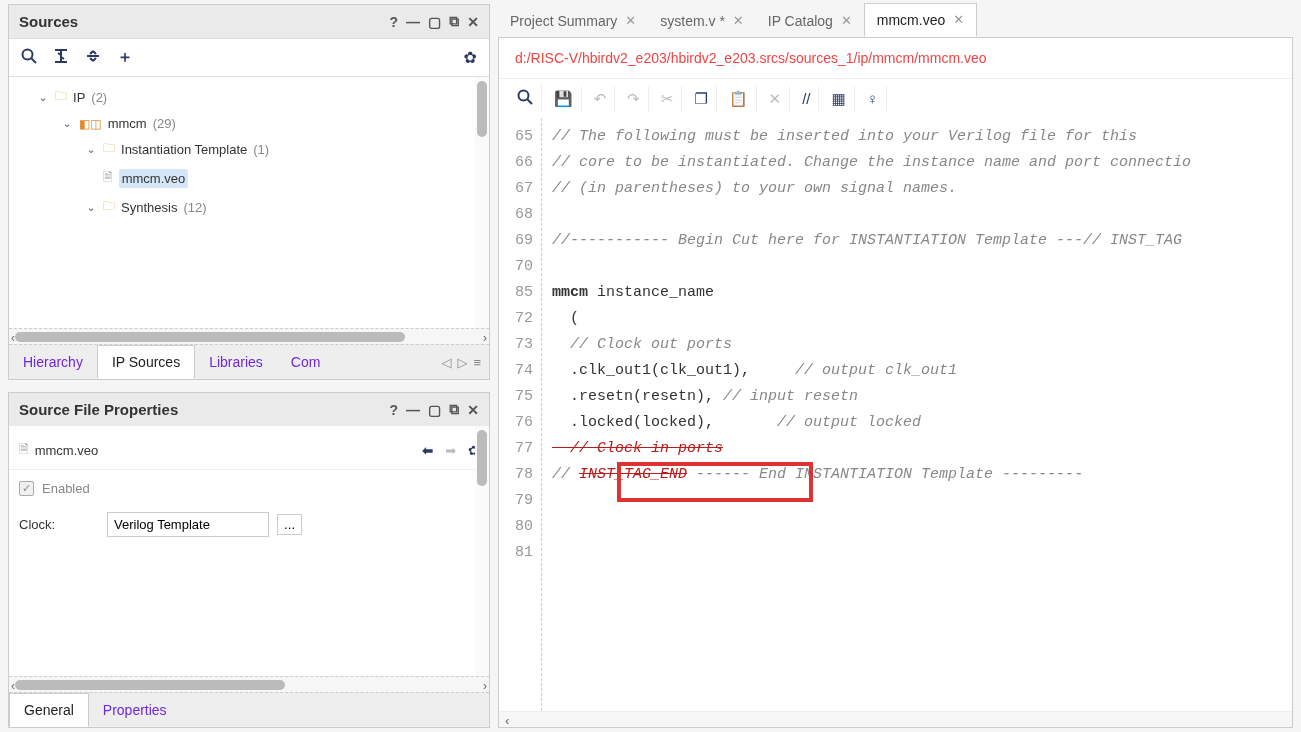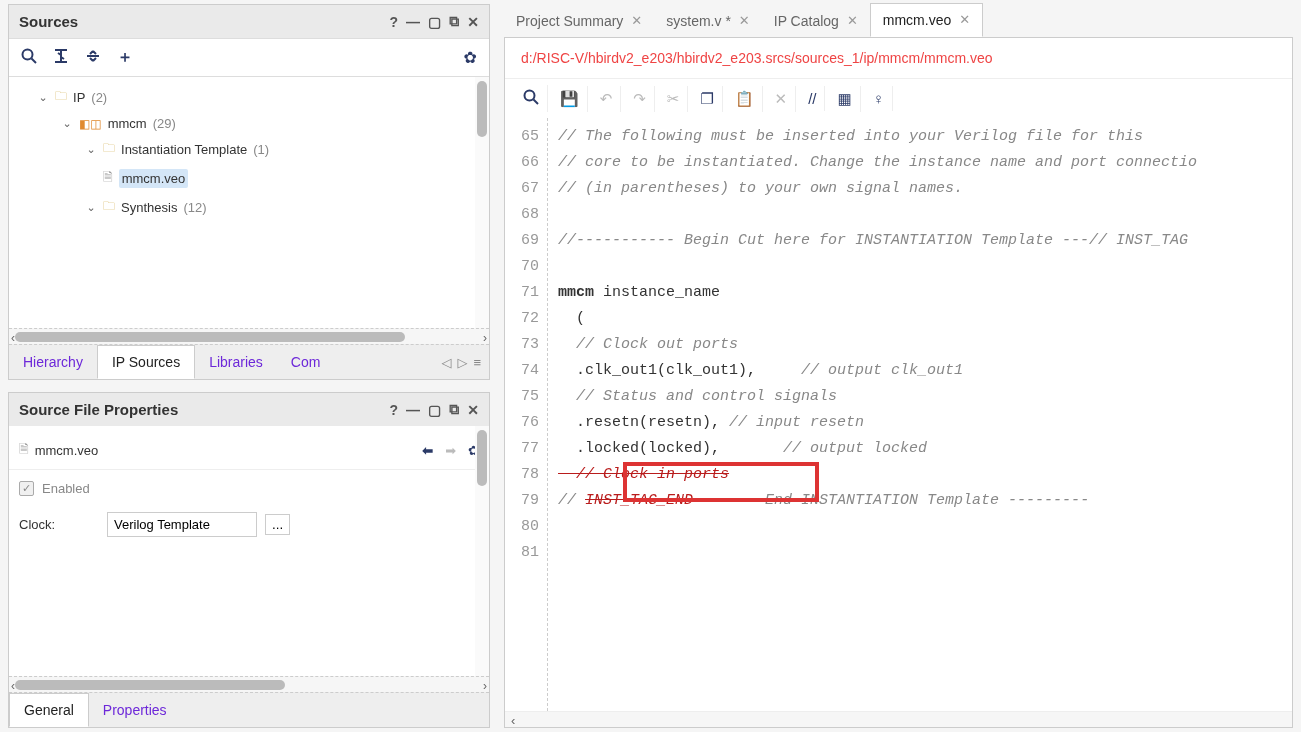--- a/index.html
+++ b/index.html
@@ -5,21 +5,21 @@
   * { box-sizing: border-box; margin: 0; padding: 0; }
   body {
     font-family: Arial, Helvetica, sans-serif;
     font-size: 13px;
     background: #f5f5f5;
     color: #333;
     width: 1301px;
     height: 732px;
     overflow: hidden;
   }
-  .container { display: flex; gap: 14px; padding: 4px 8px; height: 100%; }
+  .container { display: flex; gap: 8px; padding: 4px 8px; height: 100%; }
   .left-col { width: 482px; display: flex; flex-direction: column; gap: 12px; }
   .right-col { flex: 1; display: flex; flex-direction: column; }
 
   .panel {
     border: 1px solid #ccc;
     background: #eee;
     display: flex;
     flex-direction: column;
     position: relative;
   }
@@ -96,21 +96,21 @@
     background:#fff; border:1px solid #ccc; border-bottom:1px solid #fff; color:#222; font-weight:500;
   }
   .panel-tabs .tab-nav { margin-left:auto; display:flex; gap:6px; padding-right:8px; color:#888; }
 
   
   .sfp-body { background:#fff; padding:6px 10px 0 10px; position:relative; flex:1; overflow:hidden; }
   .sfp-row { display:flex; align-items:center; gap:8px; padding:3px 0; color:#333; }
   .sfp-file { display:flex; align-items:center; gap:6px; padding:8px 0; }
   .sfp-nav { margin-left:auto; display:flex; gap:12px; color:#2b3a67; align-items:center; }
   .sfp-label { width:80px; color:#333; }
-  .sfp-input { border:1px solid #ccc; background:#fff; padding:4px 6px; font-size:13px; width:150px; }
+  .sfp-input { border:1px solid #ccc; background:#fff; padding:4px 6px; font-size:13px; width:162px; }
   .sfp-btn { border:1px solid #ccc; background:#fff; padding:2px 6px; }
   .chk { width:15px; height:15px; border:1px solid #aaa; border-radius:2px; background:#f0f0f0; display:inline-flex; align-items:center; justify-content:center; color:#888; font-size:11px; }
 
   
   .editor-tabs {
     display:flex; align-items:flex-end; background:transparent;
     border-bottom:1px solid #ccc; height:34px;
   }
   .ed-tab {
     padding:8px 12px; display:flex; align-items:flex-start; gap:8px;
@@ -329,21 +329,21 @@
       </div>
 
       <div class="code-wrap">
         <div class="gutter">
           <div>65</div>
             <div>66</div>
             <div>67</div>
             <div>68</div>
             <div>69</div>
             <div>70</div>
-          <div>71</div>
+          <div>85</div>
             <div>72</div>
             <div>73</div>
             <div>74</div>
             <div>75</div>
             <div>76</div>
           <div>77</div>
             <div>78</div>
             <div>79</div>
             <div>80</div>
             <div>81</div>
@@ -352,21 +352,20 @@
           <div>// The following must be inserted into your Verilog file for this</div>
           <div>// core to be instantiated. Change the instance name and port connectio</div>
           <div>// (in parentheses) to your own signal names.</div>
           <div></div>
           <div>//----------- Begin Cut here for INSTANTIATION Template ---// INST_TAG</div>
           <div></div>
           <div><span class="kw">mmcm</span><span class="port"> instance_name</span></div>
           <div><span class="port">  (</span></div>
           <div>  // Clock out ports</div>
           <div><span class="port">  .clk_out1(clk_out1),</span><span>     // output clk_out1</span></div>
-          <div>  // Status and control signals</div>
           <div><span class="port">  .resetn(resetn),</span><span> // input resetn</span></div>
           <div><span class="port">  .locked(locked),</span><span>       // output locked</span></div>
           <div><span class="strike">  // Clock in ports</span></div>
           <div><span>// </span><span class="strike">INST_TAG_END</span><span> ------ End INSTANTIATION Template ---------</span></div>
           <div></div>
         </div>
         <div class="highlight-box"></div>
       </div>
       <div class="ed-hscroll">
         <span class="al">‹</span>

